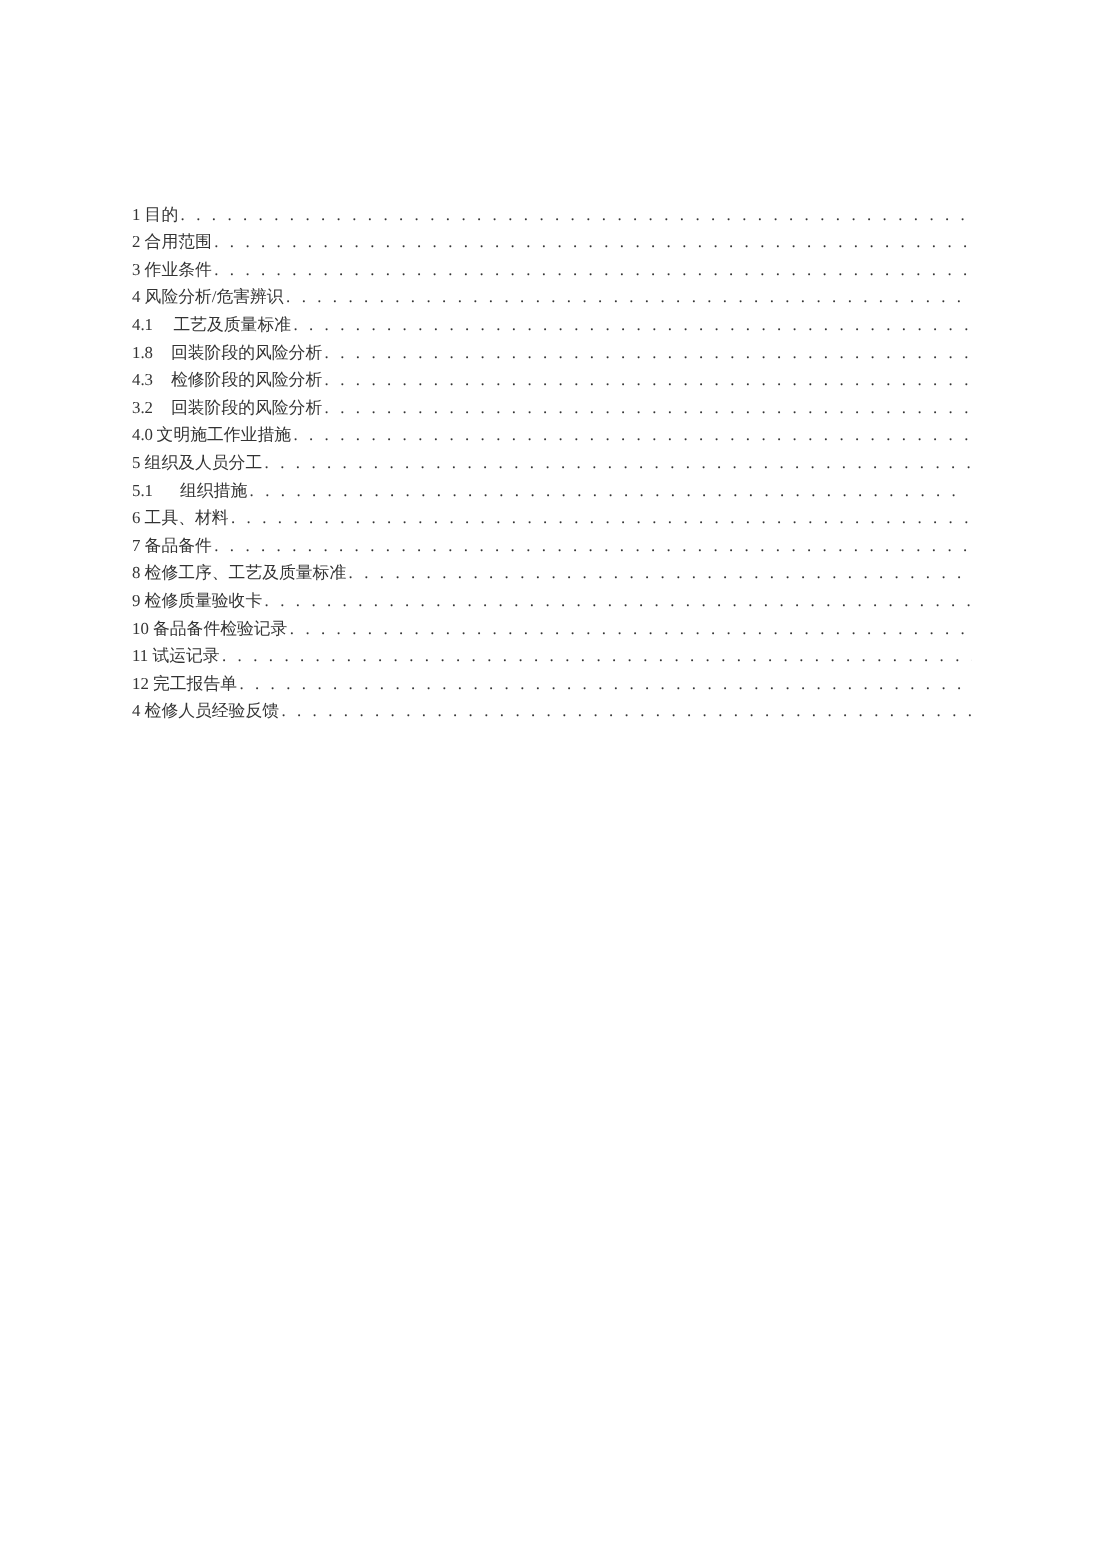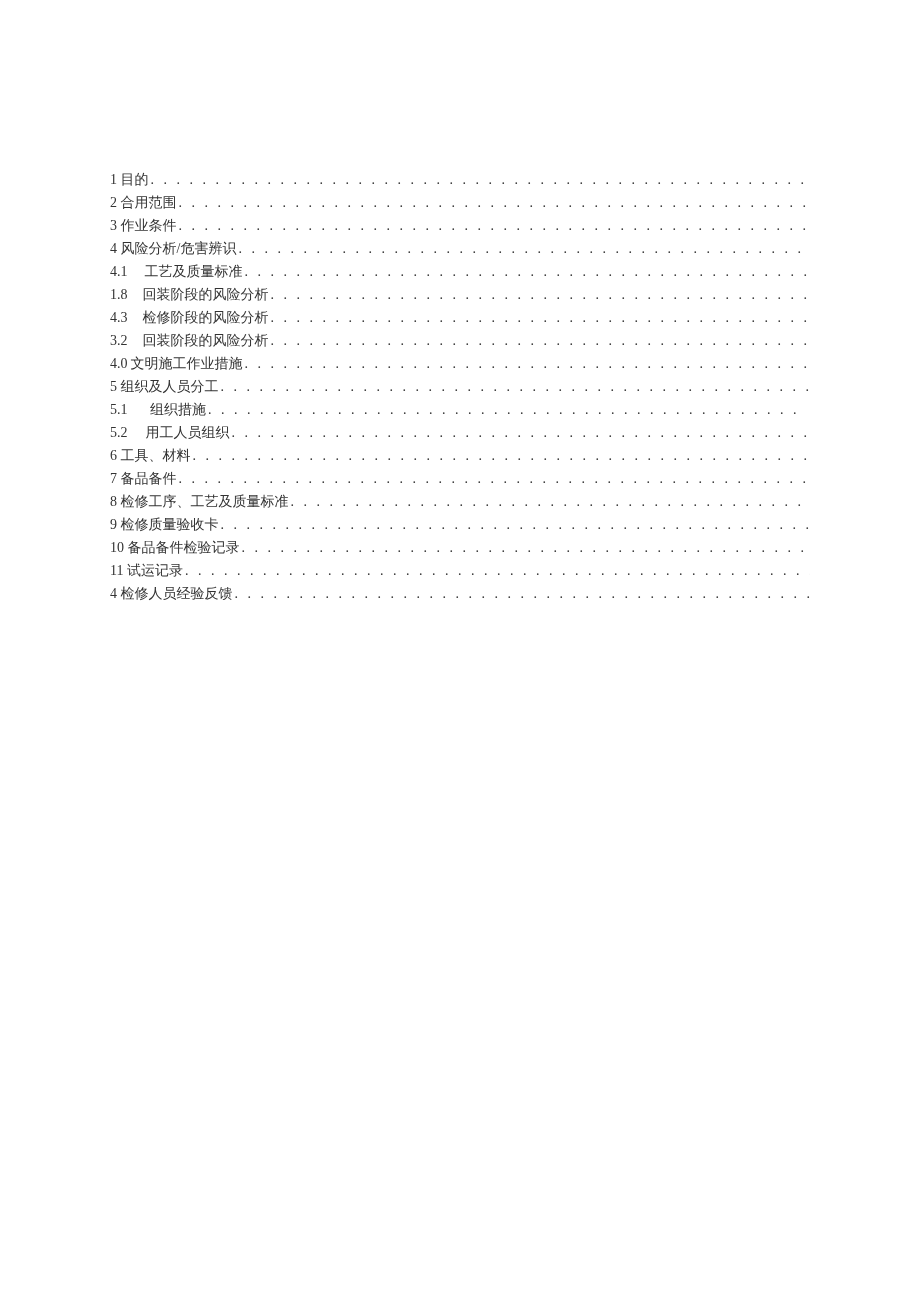--- a/index.html
+++ b/index.html
@@ -87,25 +87,20 @@
       </div>
     <div class="toc-entry">
         <span class="toc-label">5 组织及人员分工</span>
         <span class="toc-dots">. . . . . . . . . . . . . . . . . . . . . . . . . . . . . . . . . . . . . . . . . . . . . . . . .</span>
       </div>
     <div class="toc-entry toc-sub">
         <span class="toc-num">5.1</span>
         <span class="toc-label">组织措施</span>
         <span class="toc-dots"> . . . . . . . . . . . . . . . . . . . . . . . . . . . . . . . . . . . . . . . . . . . . . .</span>
       </div>
-    <div class="toc-entry toc-sub">
-        <span class="toc-num">5.2</span>
-        <span class="toc-label">用工人员组织</span>
-        <span class="toc-dots"> . . . . . . . . . . . . . . . . . . . . . . . . . . . . . . . . . . . . . . . . . . . . .</span>
-      </div>
     <div class="toc-entry">
         <span class="toc-label">6 工具、材料</span>
         <span class="toc-dots">. . . . . . . . . . . . . . . . . . . . . . . . . . . . . . . . . . . . . . . . . . . . . . . . .</span>
       </div>
     <div class="toc-entry">
         <span class="toc-label">7 备品备件</span>
         <span class="toc-dots">. . . . . . . . . . . . . . . . . . . . . . . . . . . . . . . . . . . . . . . . . . . . . . . . . . . .</span>
       </div>
     <div class="toc-entry">
         <span class="toc-label">8 检修工序、工艺及质量标准</span>
@@ -117,17 +112,21 @@
       </div>
     <div class="toc-entry">
         <span class="toc-label">10 备品备件检验记录</span>
         <span class="toc-dots">. . . . . . . . . . . . . . . . . . . . . . . . . . . . . . . . . . . . . . . . . . . . . . . .</span>
       </div>
     <div class="toc-entry">
         <span class="toc-label">11 试运记录</span>
         <span class="toc-dots"> . . . . . . . . . . . . . . . . . . . . . . . . . . . . . . . . . . . . . . . . . . . . . . . . .</span>
       </div>
     <div class="toc-entry">
+        <span class="toc-label">12 完工报告单</span>
+        <span class="toc-dots"> . . . . . . . . . . . . . . . . . . . . . . . . . . . . . . . . . . . . . . . . . . . . . . .</span>
+      </div>
+    <div class="toc-entry">
         <span class="toc-label">4 检修人员经验反馈</span>
         <span class="toc-dots">. . . . . . . . . . . . . . . . . . . . . . . . . . . . . . . . . . . . . . . . . . . . . . .</span>
       </div>
   </div>
 </div>
 
 </body></html>

